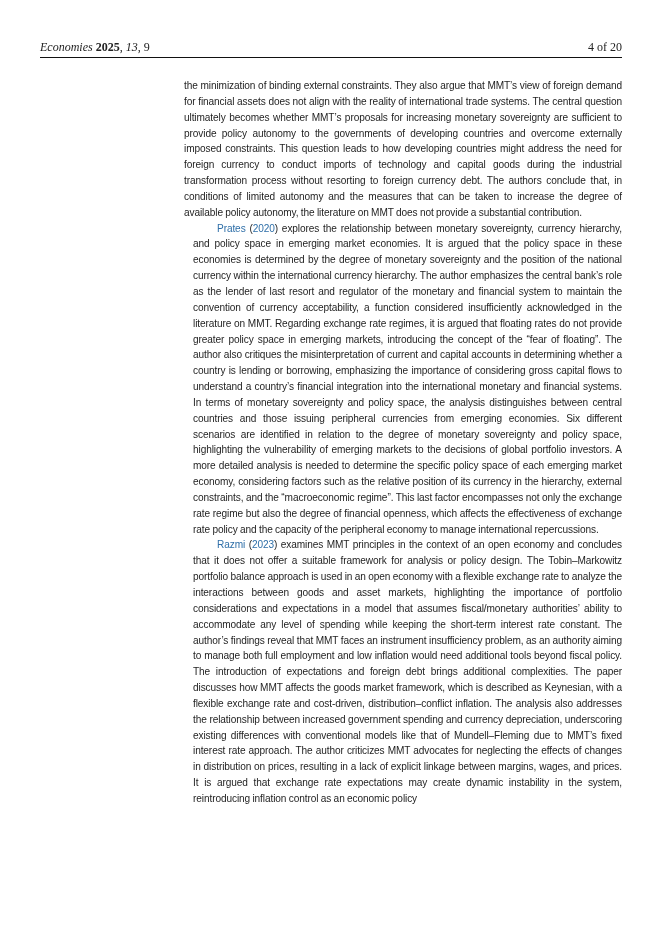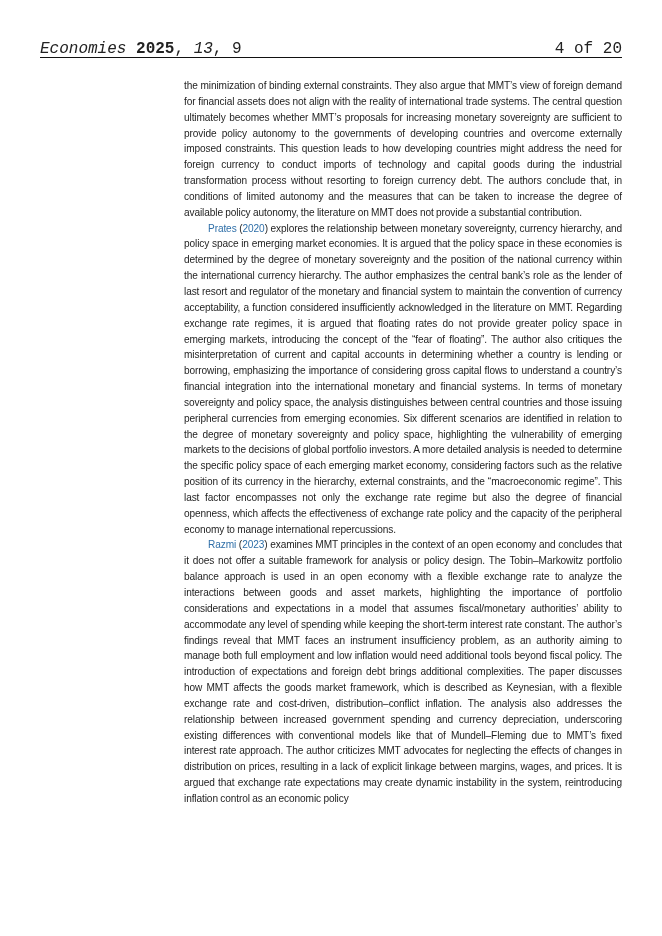--- a/index.html
+++ b/index.html
@@ -1,26 +1,26 @@
 <!DOCTYPE html>
 <html><head>
 <meta charset="utf-8">
 <style>
   html, body { margin: 0; padding: 0; background: #ffffff; }
   body { width: 662px; height: 936px; position: relative; overflow: hidden; color: #1a1a1a; }
-  .header { position: absolute; left: 40px; top: 38px; width: 582px; height: 16px; font-family: Liberation Mono, monospace; font-size: 16px; color: #222; }
+  .header { position: absolute; left: 40px; top: 38px; width: 582px; height: 16px; font-family: Liberation Serif, serif; font-size: 12px; color: #222; }
   .header .left { position: absolute; left: 0; top: 2px; }
   .header .right { position: absolute; right: 0; top: 2px; }
   .header .journal { font-style: italic; }
   .header .year { font-weight: bold; }
   .header .vol { font-style: italic; }
   .rule { position: absolute; left: 40px; top: 57px; width: 582px; height: 0; border-top: 1px solid #111; }
   .body { position: absolute; left: 184px; top: 78px; width: 438px; font-family: Liberation Sans, sans-serif; font-size: 10.1px; line-height: 15.85px; text-align: justify; color: #1e1e1e; letter-spacing: -0.1px; word-spacing: -0.3px; }
   .body p { margin: 0; }
-  .body p.indent { text-indent: 24px; }
+  .body p.indent { text-indent: 24px; margin-left: 9px; }
   .cite { color: #2f6fa8; }
 </style>
 </head>
 <body>
 
 <div class="header">
   <span class="left"><span class="journal">Economies</span><span> </span><span class="year">2025</span><span>, </span><span class="vol">13</span><span>, </span><span>9</span></span>
   <span class="right">4 of 20</span>
 </div>
 <div class="rule"></div>

